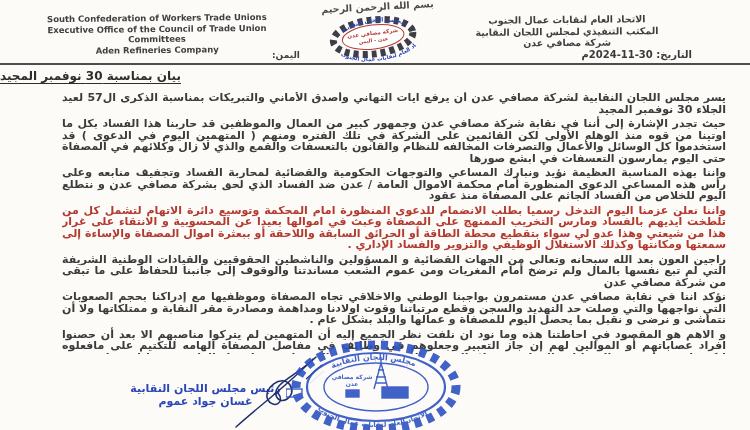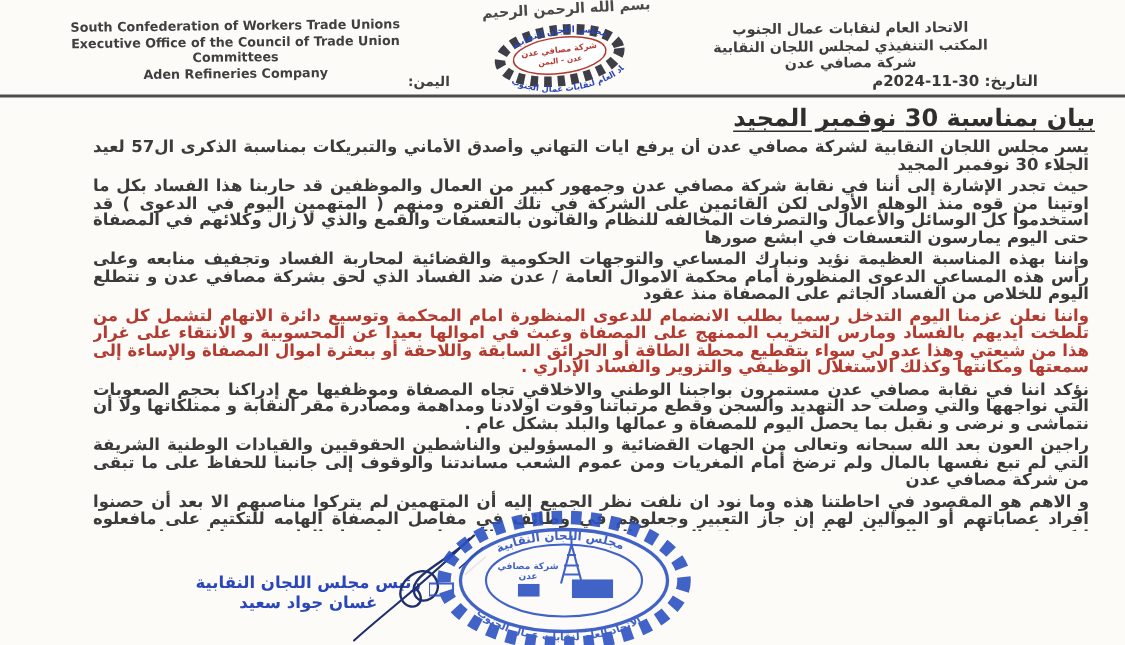--- a/index.html
+++ b/index.html
@@ -29,22 +29,22 @@
     position:absolute; top:50px; left:272px; font-size:9px; font-weight:bold;
     direction:rtl; color:#3f3f3f;
   }
   .date-line {
     position:absolute; top:49px; right:58px; font-size:10px; font-weight:bold;
     direction:rtl; color:#3a3a3a;
   }
   .rule { position:absolute; top:63px; left:0; width:750px; height:0;
     border-top:2px solid #4d4d4d; }
   .title {
-    position:absolute; top:69px; left:0; width:730px; text-align:right;
-    font-size:16px; font-weight:bold; color:#2e2e2e; direction:rtl;
+    position:absolute; top:69px; left:0; width:730px; text-align:left;
+    font-size:12px; font-weight:bold; color:#2e2e2e; direction:rtl;
     text-decoration:underline; text-underline-offset:3px; letter-spacing:1px;
   }
   
   .body-text {
     position:absolute; top:92px; left:26px; right:24px; height:262px;
     overflow:hidden; direction:rtl; text-align:justify;
     font-size:11px; font-weight:bold; line-height:11.5px; color:#3b3b3b;margin-left:36px;
   }
   .body-text p { margin:0 0 3px 0; }
   .body-text p.red { color:#b23a30; }
@@ -102,28 +102,28 @@
 
   <div class="rule"></div>
 
   <div class="title">بيان بمناسبة 30 نوفمبر المجيد</div>
 
   <div class="body-text">
     <p>يسر مجلس اللجان النقابية لشركة مصافي عدن أن يرفع ايات التهاني وأصدق الأماني والتبريكات بمناسبة الذكرى ال57 لعيد الجلاء 30 نوفمبر المجيد</p>
     <p>حيث تجدر الإشارة إلى أننا في نقابة شركة مصافي عدن وجمهور كبير من العمال والموظفين قد حاربنا هذا الفساد بكل ما اوتينا من قوه منذ الوهله الأولى لكن القائمين على الشركة في تلك الفتره ومنهم ( المتهمين اليوم في الدعوى ) قد استخدموا كل الوسائل والأعمال والتصرفات المخالفه للنظام والقانون بالتعسفات والقمع والذي لا زال وكلائهم في المصفاة حتى اليوم يمارسون التعسفات في ابشع صورها</p>
     <p>واننا بهذه المناسبة العظيمة نؤيد ونبارك المساعي والتوجهات الحكومية والقضائية لمحاربة الفساد وتجفيف منابعه وعلى رأس هذه المساعي الدعوى المنظورة أمام محكمة الاموال العامة / عدن ضد الفساد الذي لحق بشركة مصافي عدن و نتطلع اليوم للخلاص من الفساد الجاثم على المصفاة منذ عقود</p>
     <p class="red">واننا نعلن عزمنا اليوم التدخل رسميا بطلب الانضمام للدعوى المنظورة امام المحكمة وتوسيع دائرة الاتهام لتشمل كل من تلطخت ايديهم بالفساد ومارس التخريب الممنهج على المصفاة وعبث في اموالها بعيدا عن المحسوبية و الانتقاء على غرار هذا من شيعتي وهذا عدو لي سواء بتقطيع محطة الطاقة أو الحرائق السابقة واللاحقة أو ببعثرة اموال المصفاة والإساءة إلى سمعتها ومكانتها وكذلك الاستغلال الوظيفي والتزوير والفساد الإداري .</p>
+    <p>راجين العون بعد الله سبحانه وتعالى من الجهات القضائية و المسؤولين والناشطين الحقوقيين والقيادات الوطنية الشريفة التي لم تبع نفسها بالمال ولم ترضخ أمام المغريات ومن عموم الشعب مساندتنا والوقوف إلى جانبنا للحفاظ على ما تبقى من شركة مصافي عدن</p>
     <p>نؤكد اننا في نقابة مصافي عدن مستمرون بواجبنا الوطني والاخلاقي تجاه المصفاة وموظفيها مع إدراكنا بحجم الصعوبات التي نواجهها والتي وصلت حد التهديد والسجن وقطع مرتباتنا وقوت اولادنا ومداهمة ومصادرة مقر النقابة و ممتلكاتها ولا أن نتماشى و نرضى و نقبل بما يحصل اليوم للمصفاة و عمالها والبلد بشكل عام .</p>
-    <p>راجين العون بعد الله سبحانه وتعالى من الجهات القضائية و المسؤولين والناشطين الحقوقيين والقيادات الوطنية الشريفة التي لم تبع نفسها بالمال ولم ترضخ أمام المغريات ومن عموم الشعب مساندتنا والوقوف إلى جانبنا للحفاظ على ما تبقى من شركة مصافي عدن</p>
     <p>و الاهم هو المقصود في احاطتنا هذه وما نود ان نلفت نظر الجميع إليه أن المتهمين لم يتركوا مناصبهم الا بعد أن حصنوا افراد عصاباتهم أو الموالين لهم إن جاز التعبير وجعلوهم في وظائف في مفاصل المصفاة الهامه للتكتيم على مافعلوه ليكونوا في مأمن من المسائلة والعقاب وهم لا زالو حتى اليوم يعبثون في المصفاة وموظفيها والواقع خير دليل وشاهد .</p>
   </div>
 
   <div class="sig-block">
     <div>رئيس مجلس اللجان النقابية</div>
-    <div>غسان جواد سعيد</div>
+    <div>غسان جواد عموم</div>
   </div>
 
   <svg class="scribble" width="130" height="85" viewBox="0 0 130 85">
     <path d="M98,12 C80,30 55,38 58,50 C61,62 80,52 72,40 C64,28 44,44 50,55 C55,64 68,58 60,48" fill="none" stroke="#20306e" stroke-width="1.6" stroke-linecap="round"></path>
     <path d="M95,14 C70,40 40,62 18,82" fill="none" stroke="#20306e" stroke-width="1.4" stroke-linecap="round"></path>
     <path d="M104,20 L88,34 M106,26 L92,38" fill="none" stroke="#20306e" stroke-width="1.1"></path>
   </svg>
 
   <svg class="stamp" width="180" height="95" viewBox="0 0 180 95">
     <ellipse cx="90" cy="50" rx="80" ry="42" fill="none" stroke="#2d52c2" stroke-width="9" stroke-dasharray="7 6"></ellipse>

